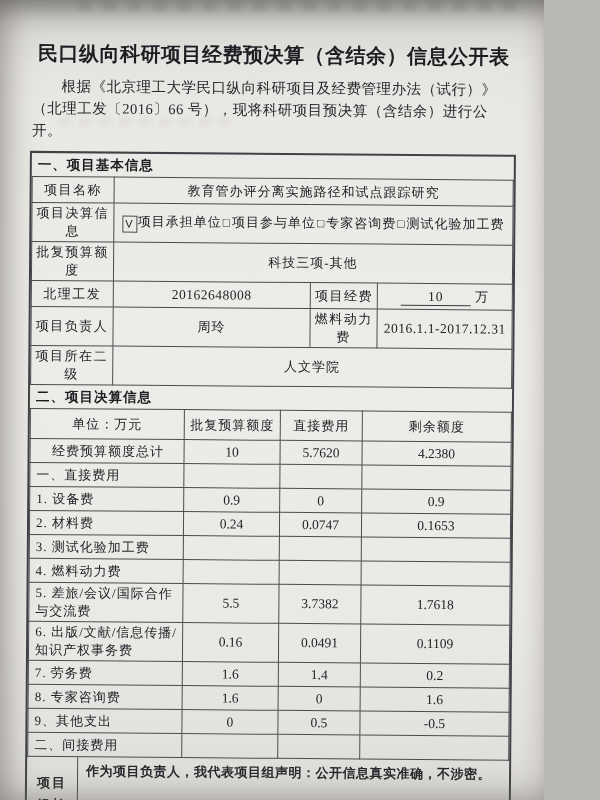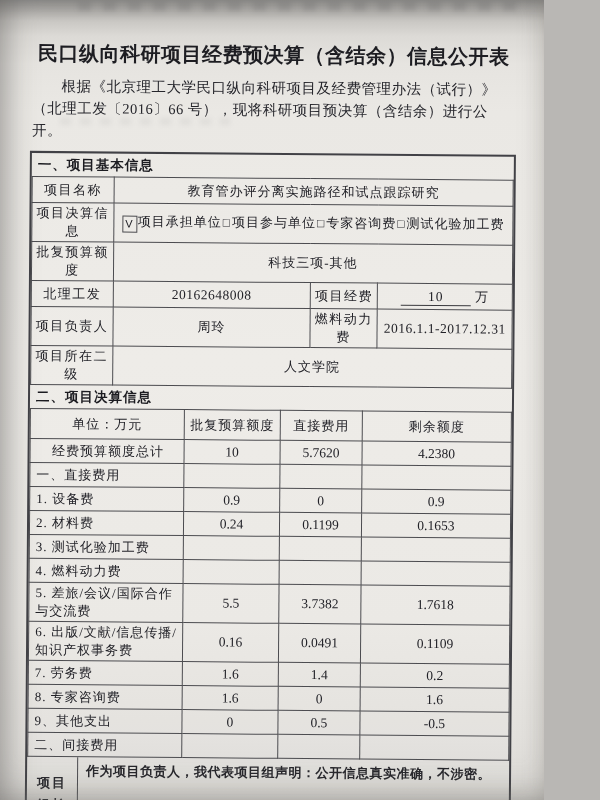--- a/index.html
+++ b/index.html
@@ -188,21 +188,21 @@
         </tr>
         <tr>
           <td class="lbl">1. 设备费</td>
           <td class="num">0.9</td>
           <td class="num">0</td>
           <td class="num">0.9</td>
         </tr>
         <tr>
           <td class="lbl">2. 材料费</td>
           <td class="num">0.24</td>
-          <td class="num">0.1199</td>
+          <td class="num">0.0747</td>
           <td class="num">0.1653</td>
         </tr>
         <tr>
           <td class="lbl">3. 测试化验加工费</td>
           <td class="num"></td>
           <td class="num"></td>
           <td class="num"></td>
         </tr>
         <tr>
           <td class="lbl">4. 燃料动力费</td>

